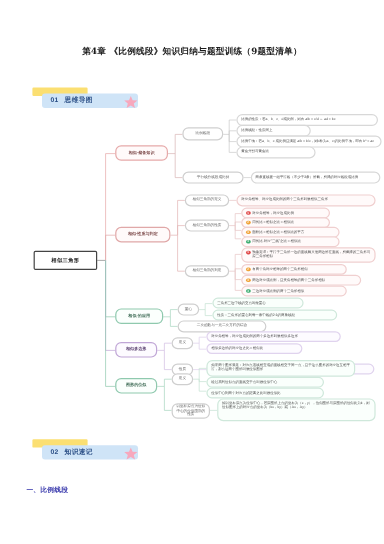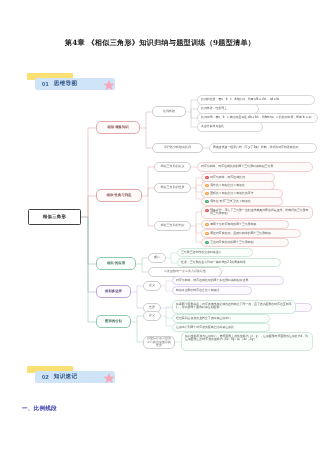--- a/index.html
+++ b/index.html
@@ -71,21 +71,21 @@
   .b-red{background:#e04b4b;}
   .b-org{background:#f0a33a;}
   .b-grn{background:#3fae72;}
   .txt{display:block;}
 </style>
 </head>
 <body>
 
 <div class="page">
 
-  <div class="doc-title">第4章 《相似三角形》知识归纳与题型训练（9题型清单）</div>
+  <div class="doc-title">第4章 《比例线段》知识归纳与题型训练（9题型清单）</div>
 
   <div class="sec" id="sec01">
     <div class="ybar"></div>
     <div class="chip">
       <span class="num">01</span>
       <span class="nm">思维导图</span>
     </div>
     <svg class="star" viewBox="0 0 24 24">
       <path d="M12 2 L15 9 L23 9.5 L17 14.5 L19 22 L12 17.8 L5 22 L7 14.5 L1 9.5 L9 9 Z" fill="#f7a8bd"></path>
     </svg>

